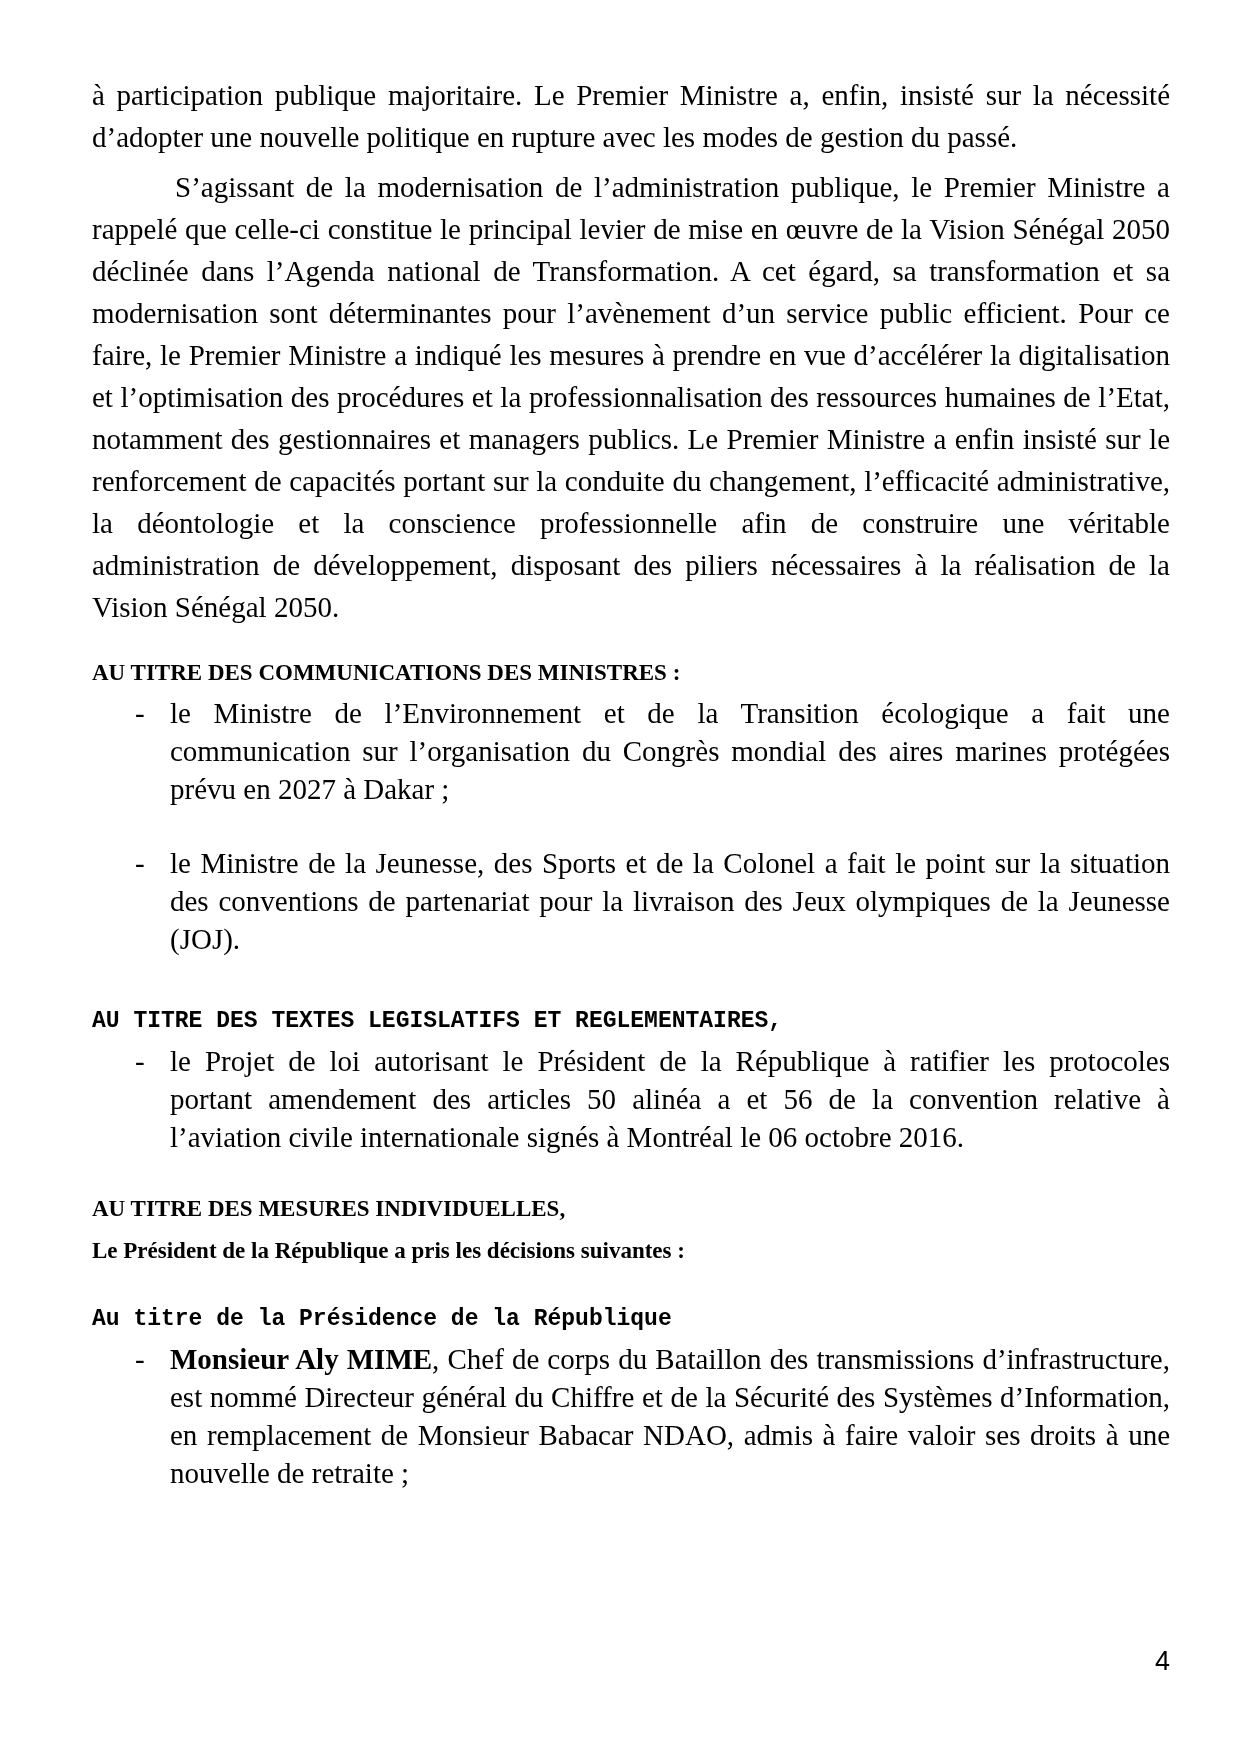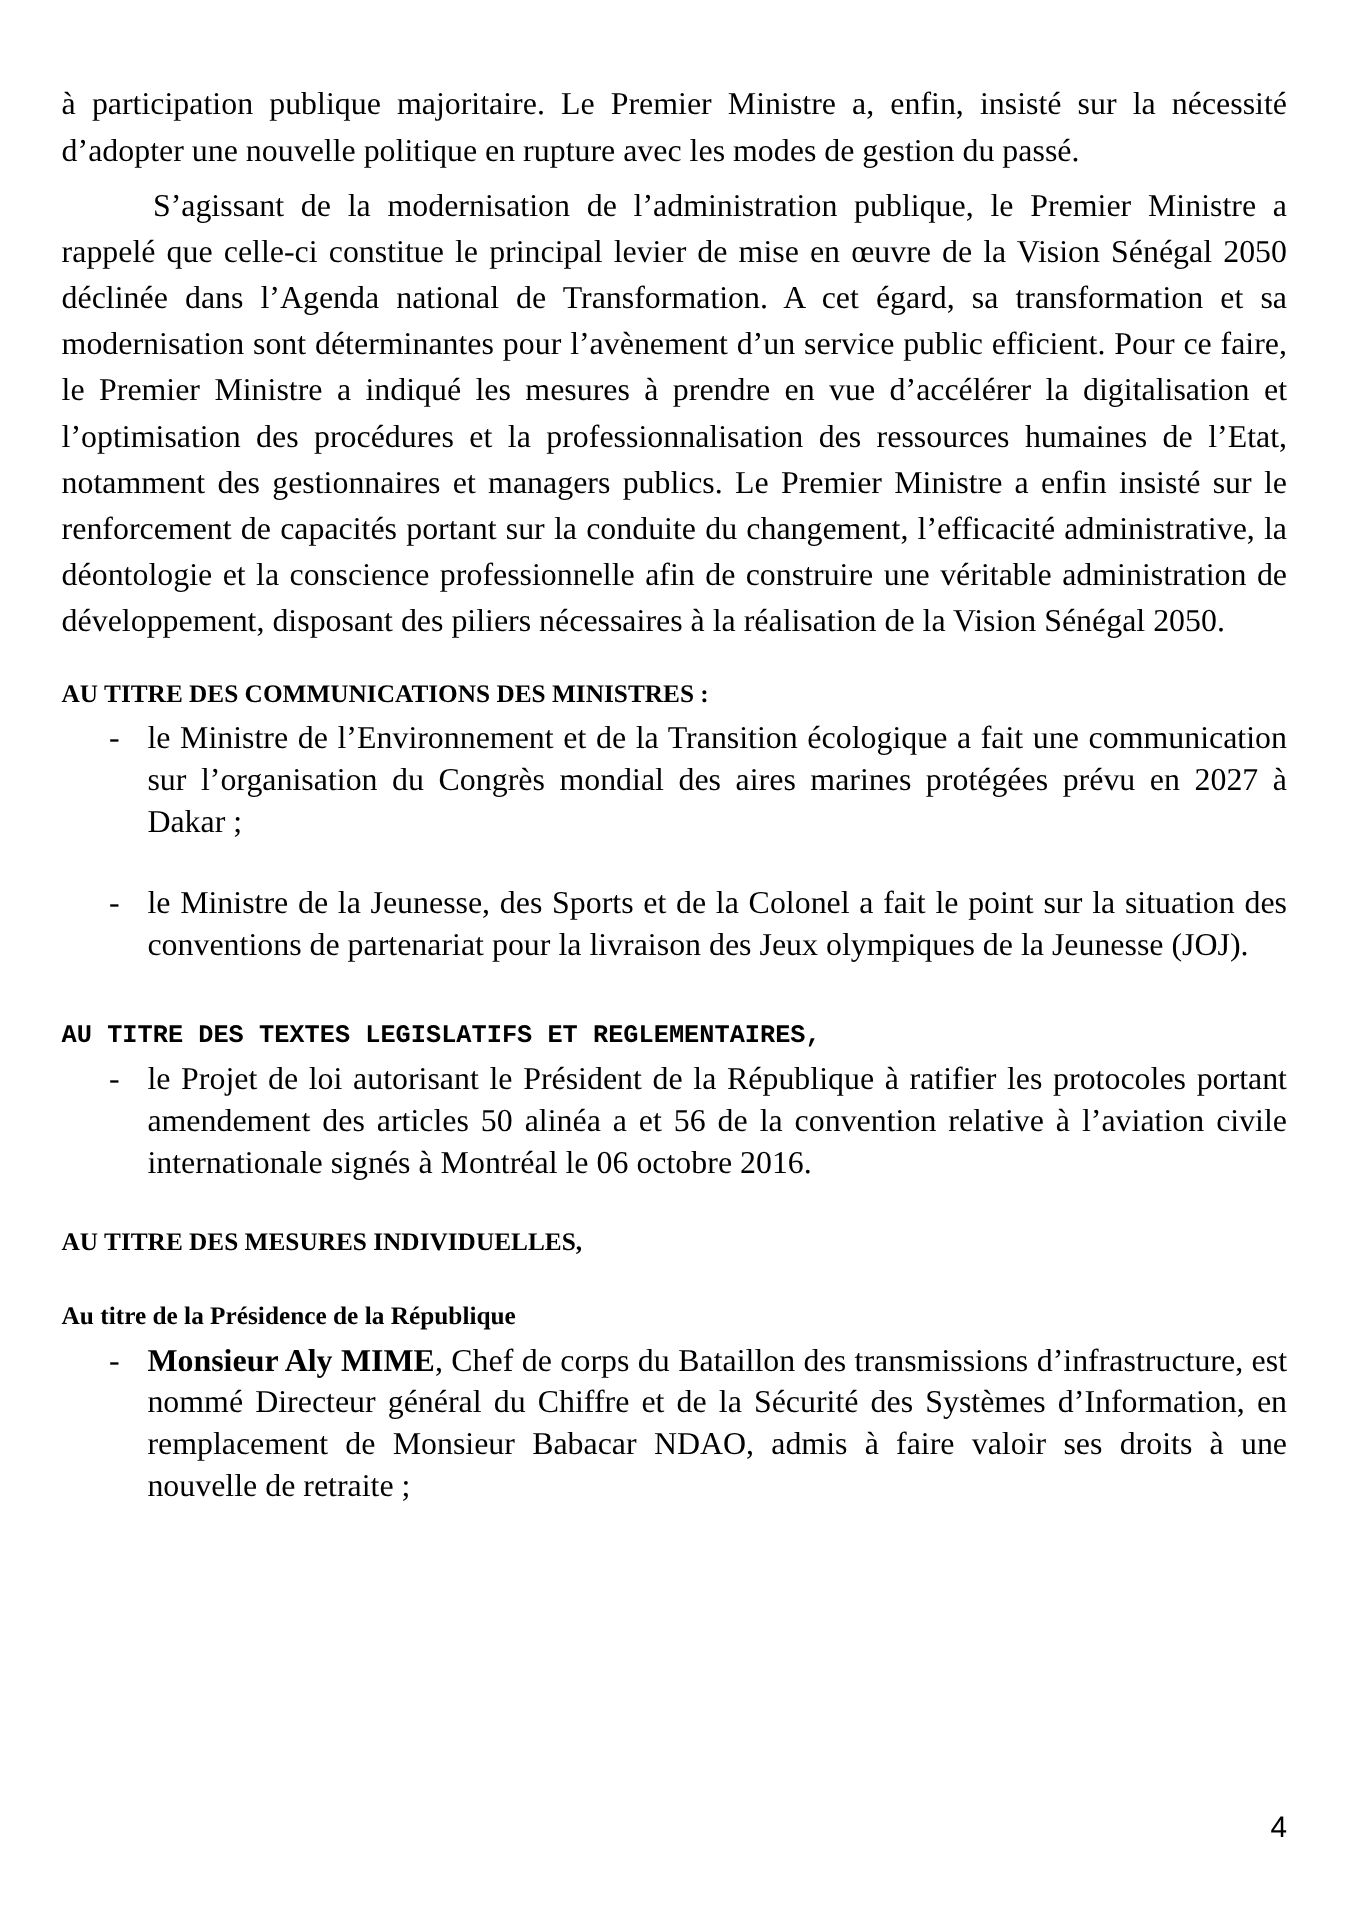--- a/index.html
+++ b/index.html
@@ -12,21 +12,21 @@
     width: 1241px;
     height: 1755px;
     background: #ffffff;
     color: #000000;
     font-family: "Liberation Serif", serif;
     overflow: hidden;
     box-sizing: border-box;
   }
   .content {
     box-sizing: border-box;
-    padding: 74px 71px 0 56px;
+    padding: 74px 71px 0 92px;
   }
   .body-par {
     margin: 0;
     font-size: 29px;
     line-height: 42px;
     text-align: justify;
   }
   .body-par.indented {
     margin-top: 8px;
     text-indent: 83px;
@@ -43,20 +43,21 @@
   }
   .heading-block-textes {
     margin-top: 42px;
     font-family: Liberation Mono, monospace;
   }
   .heading-block-mesures {
     margin-top: 32px;
   }
   .subheading {
     margin-top: 26px;
+    font-family: Liberation Mono, monospace;
   }
   ul.dash-list {
     list-style: none;
     margin: 0;
     padding: 0;
   }
   .list-communications {
     margin-top: 36px;
   }
   .list-projet {
@@ -122,20 +123,21 @@
 
     <ul class="dash-list list-projet">
       <li class="dash-item">
         <span class="dash">-</span>
         <span class="item-text">le Projet de loi autorisant le Président de la République à ratifier les protocoles portant amendement des articles 50 alinéa a et 56 de la convention relative à l’aviation civile internationale signés à Montréal le 06 octobre 2016.</span>
       </li>
     </ul>
 
     <div class="heading-block-mesures">
       <h2 class="heading">AU TITRE DES MESURES INDIVIDUELLES,</h2>
+      <h3 class="heading">Le Président de la République a pris les décisions suivantes :</h3>
     </div>
 
     <h3 class="subheading">Au titre de la Présidence de la République</h3>
 
     <ul class="dash-list list-colonel">
       <li class="dash-item">
         <span class="dash">-</span>
         <span class="item-text"><strong class="person-name">Monsieur Aly MIME</strong><span>, Chef de corps du Bataillon des transmissions d’infrastructure, est nommé Directeur général du Chiffre et de la Sécurité des Systèmes d’Information, en remplacement de Monsieur Babacar NDAO, admis à faire valoir ses droits à une nouvelle de retraite ;</span></span>
       </li>
     </ul>

